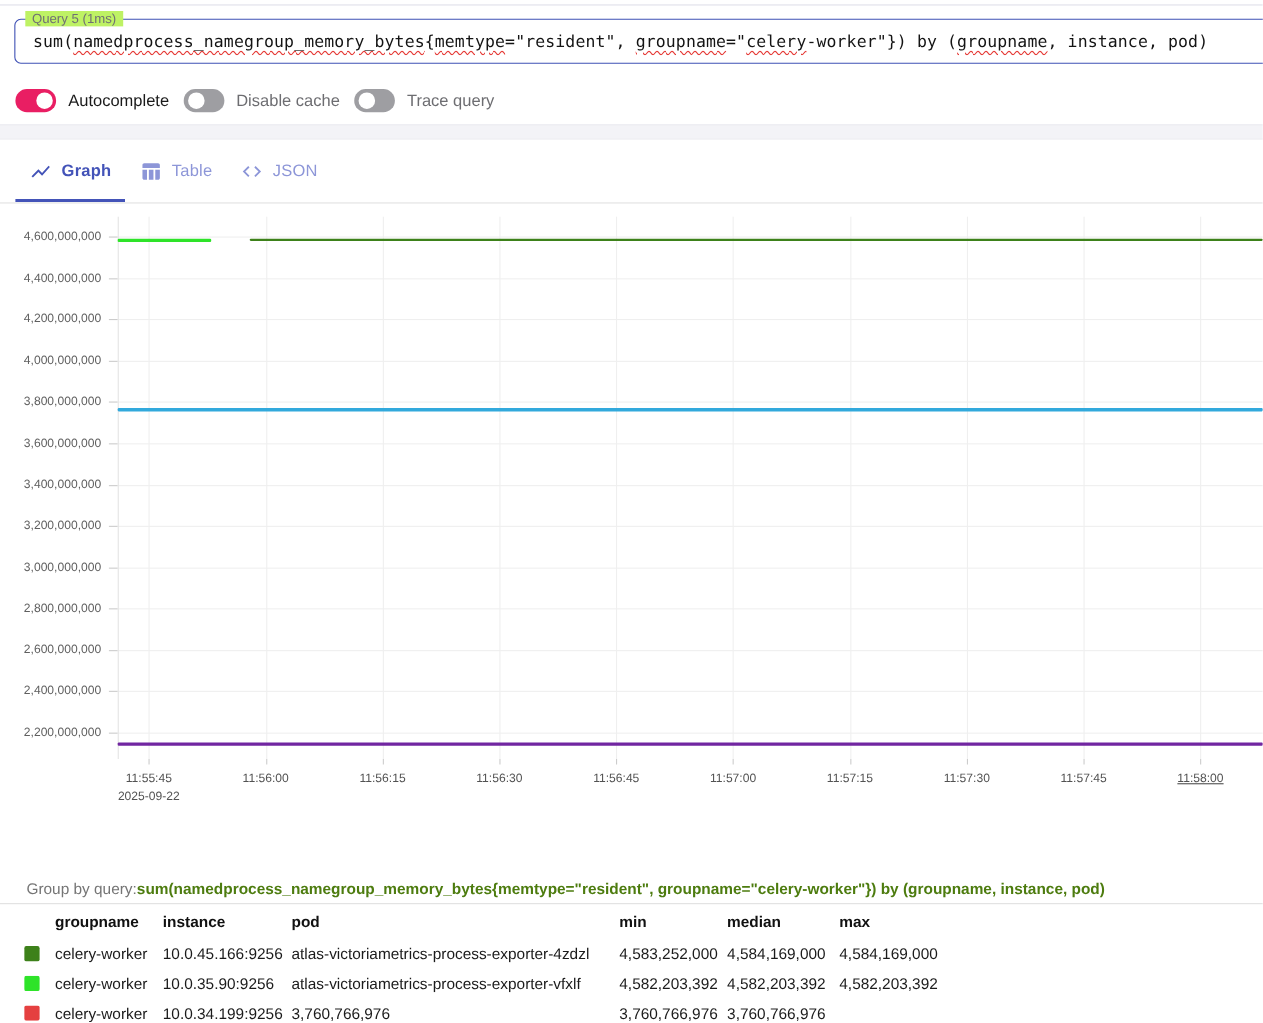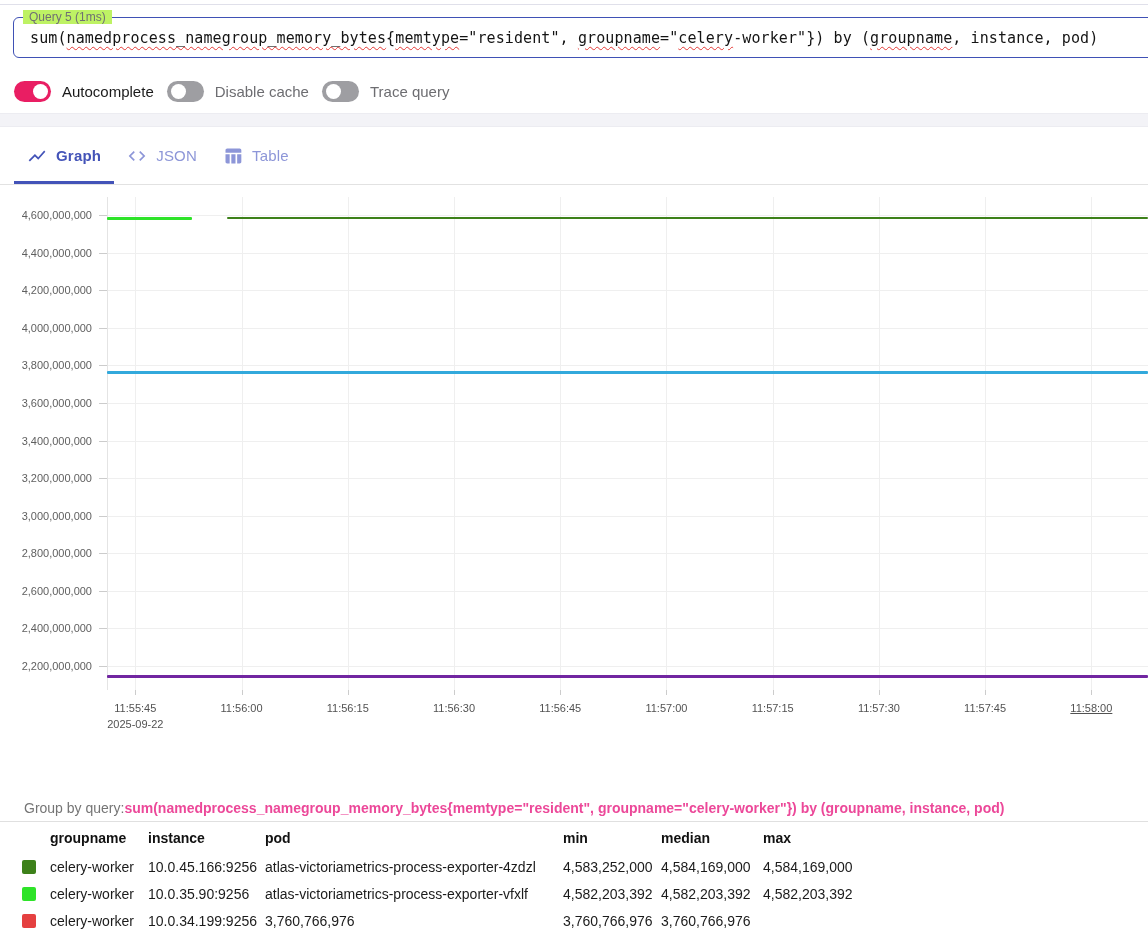--- a/index.html
+++ b/index.html
@@ -73,21 +73,21 @@
     transform:translateX(-50%); white-space:nowrap; }
   .xdate { position:absolute; top:533px; font-size:11px; color:#525252;
     transform:translateX(-50%); white-space:nowrap; }
   .series-line { position:absolute; height:2.5px; border-radius:1px; }
 
   
   .groupby { position:absolute; top:668px; left:0; right:0; height:27px;
     display:flex; align-items:center; padding-left:24px;
     border-bottom:1px solid #e0e0e0; font-size:14px; white-space:nowrap; overflow:hidden; }
   .gb-label { color:#757575; flex:0 0 auto; }
-  .gb-query { font-weight:bold; color:#ec4899; }
+  .gb-query { font-weight:bold; color:#4d7c0f; }
 
   
   .legend-table { position:absolute; top:696px; left:0; right:0; }
   .lt-row { display:grid; grid-template-columns:28px 98px 117px 298px 98px 102px 1fr;
     align-items:center; height:27px; padding-left:22px; font-size:14px; color:#1b1b1b; }
   .lt-header { height:30px; font-weight:bold; color:#111; }
   .marker { width:14px; height:14px; border-radius:2px; }
   .lt-cell { overflow:hidden; white-space:nowrap; }
 </style>
 </head>
@@ -127,29 +127,29 @@
   <div class="main-card">
     <div class="tabs" id="tabsRow">
         <button class="tab active">
           <span class="ticon"><svg viewBox="0 0 24 24" width="20" height="20" fill="currentColor">
               <path d="M3.5 18.49l6-6.01 4 4L22 6.92l-1.41-1.41-7.09 7.97-4-4L2 16.99z"></path>
             </svg></span>
           <span>Graph</span>
         </button>
         <button class="tab">
           <span class="ticon"><svg viewBox="0 0 24 24" width="20" height="20" fill="currentColor">
+              <path d="M10 10.02h5V21h-5zM17 21h3c1.1 0 2-.9 2-2v-9h-5v11zm3-18H5c-1.1 0-2 .9-2 2v3h19V5c0-1.1-.9-2-2-2zM3 19c0 1.1.9 2 2 2h3V10H3v9z"></path>
+            </svg></span>
+          <span>Table</span>
+        </button>
+        <button class="tab">
+          <span class="ticon"><svg viewBox="0 0 24 24" width="20" height="20" fill="currentColor">
               <path d="M9.4 16.6L4.8 12l4.6-4.6L8 6l-6 6 6 6 1.4-1.4zm5.2 0l4.6-4.6-4.6-4.6L16 6l6 6-6 6-1.4-1.4z"></path>
             </svg></span>
           <span>JSON</span>
-        </button>
-        <button class="tab">
-          <span class="ticon"><svg viewBox="0 0 24 24" width="20" height="20" fill="currentColor">
-              <path d="M10 10.02h5V21h-5zM17 21h3c1.1 0 2-.9 2-2v-9h-5v11zm3-18H5c-1.1 0-2 .9-2 2v3h19V5c0-1.1-.9-2-2-2zM3 19c0 1.1.9 2 2 2h3V10H3v9z"></path>
-            </svg></span>
-          <span>Table</span>
         </button>
       </div>
     <div class="chart" id="chart">
         <div class="hgrid" style="top: 30px;"></div>
         <div class="ytick" style="top: 30px;"></div>
         <div class="ylab" style="top: 23px;">4,600,000,000</div>
         <div class="hgrid" style="top: 67.5833px;"></div>
         <div class="ytick" style="top: 67.5833px;"></div>
         <div class="ylab" style="top: 60.5833px;">4,400,000,000</div>
         <div class="hgrid" style="top: 105.167px;"></div>

